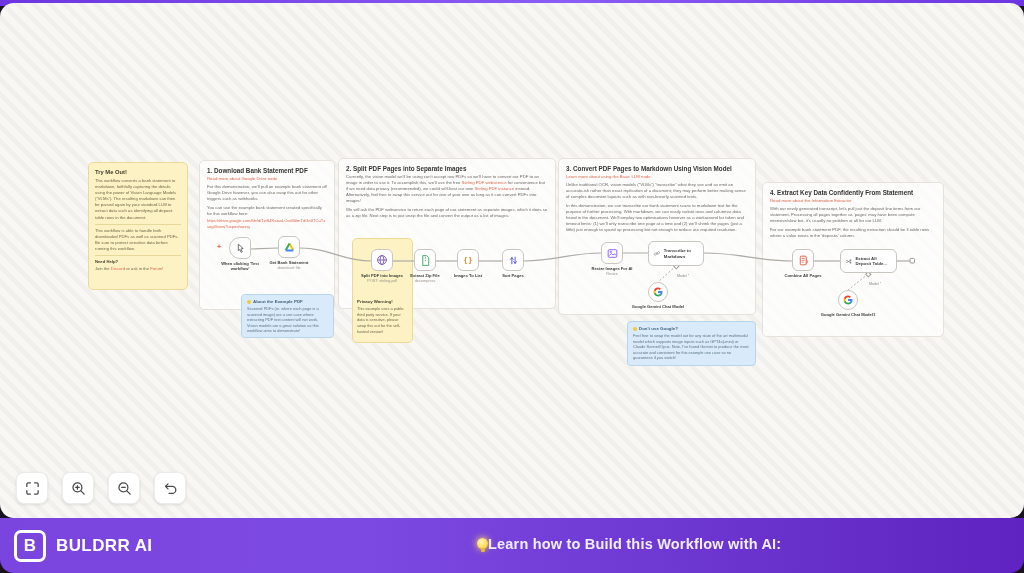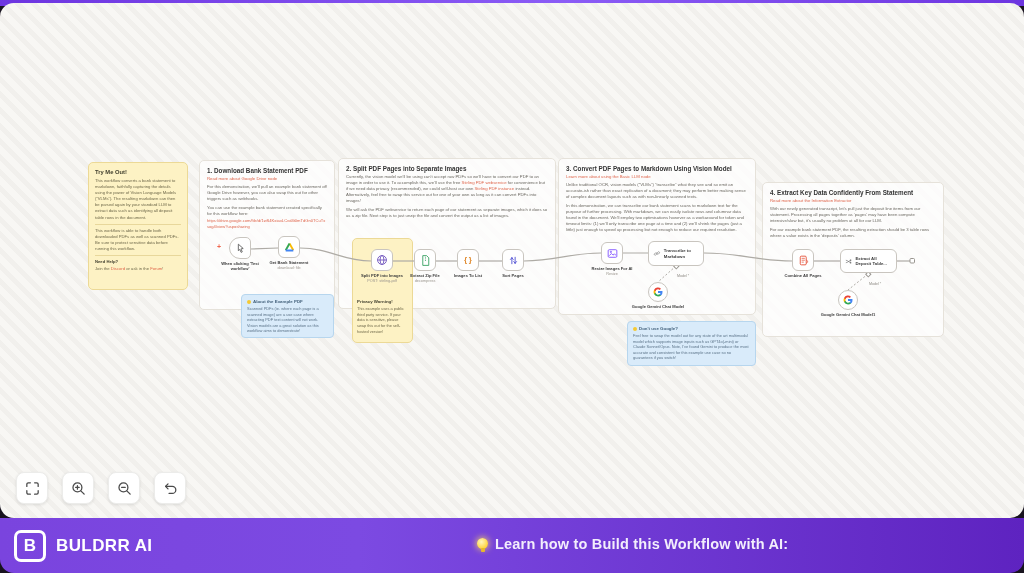--- a/index.html
+++ b/index.html
@@ -63,21 +63,21 @@
   .cv-btn{width:30px;height:30px;background:#fff;border:1px solid #ececea;border-radius:8px;
     box-shadow:0 1px 3px rgba(0,0,0,.10);display:grid;place-items:center;cursor:pointer;}
   
   .bottombar{position:absolute;top:518px;left:0;width:1024px;height:55px;
     background:linear-gradient(90deg,#7a44de 0%,#7c4ae2 35%,#5e23c0 100%);
     border-radius:0 0 14px 14px;z-index:10;}
   .brand{position:absolute;left:14px;top:0;height:55px;display:flex;align-items:center;gap:10px;}
   .brand-logo{width:26px;height:26px;border:3px solid #fff;border-radius:7px;display:grid;place-items:center;}
   .brand-logo span{font-size:17px;font-weight:800;color:#fff;line-height:1;transform:translateY(-0.5px);}
   .brand-name{font-size:17px;font-weight:800;letter-spacing:.4px;color:#fff;}
-  .cta{position:absolute;left:477px;top:0;height:51px;display:flex;align-items:center;gap:7px;}
+  .cta{position:absolute;left:477px;top:0;height:51px;display:flex;align-items:center;}
   .cta-text{font-size:14.5px;font-weight:700;color:#f3eefc;letter-spacing:.2px;}
   .bulb{width:11px;height:11px;border-radius:50%;background:radial-gradient(circle at 40% 35%,#fff6c0,#ffd43b 70%);
     position:relative;box-shadow:0 0 6px 1px rgba(255,220,90,.8);}
   .bulb::after{content:"";position:absolute;left:3.5px;top:10px;width:4px;height:4px;background:#e8b82a;border-radius:1px;}
 </style>
 </head>
 <body>
 
 <div class="top-strip"></div>
 

